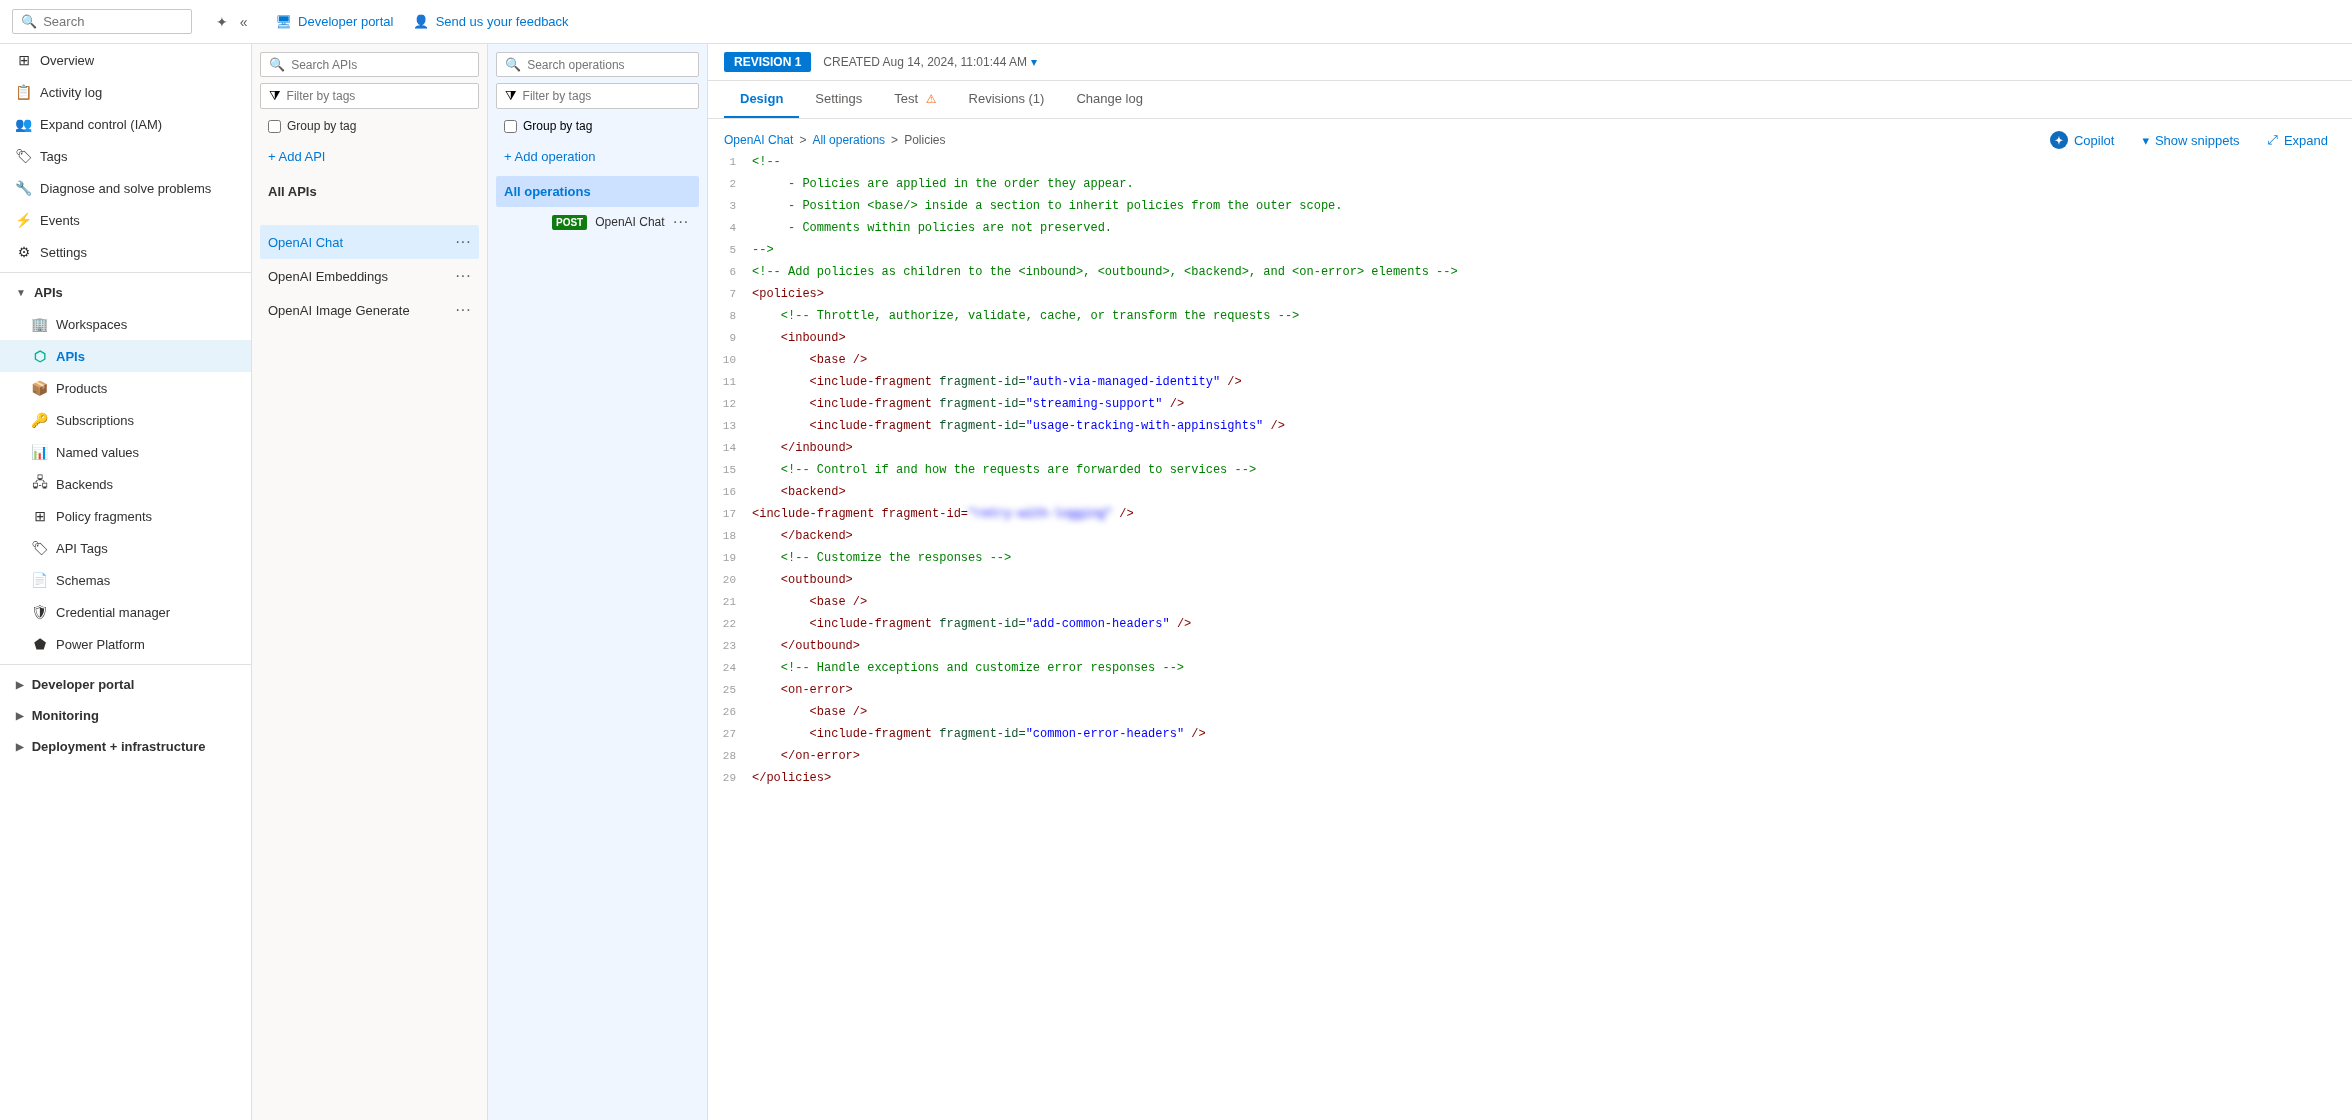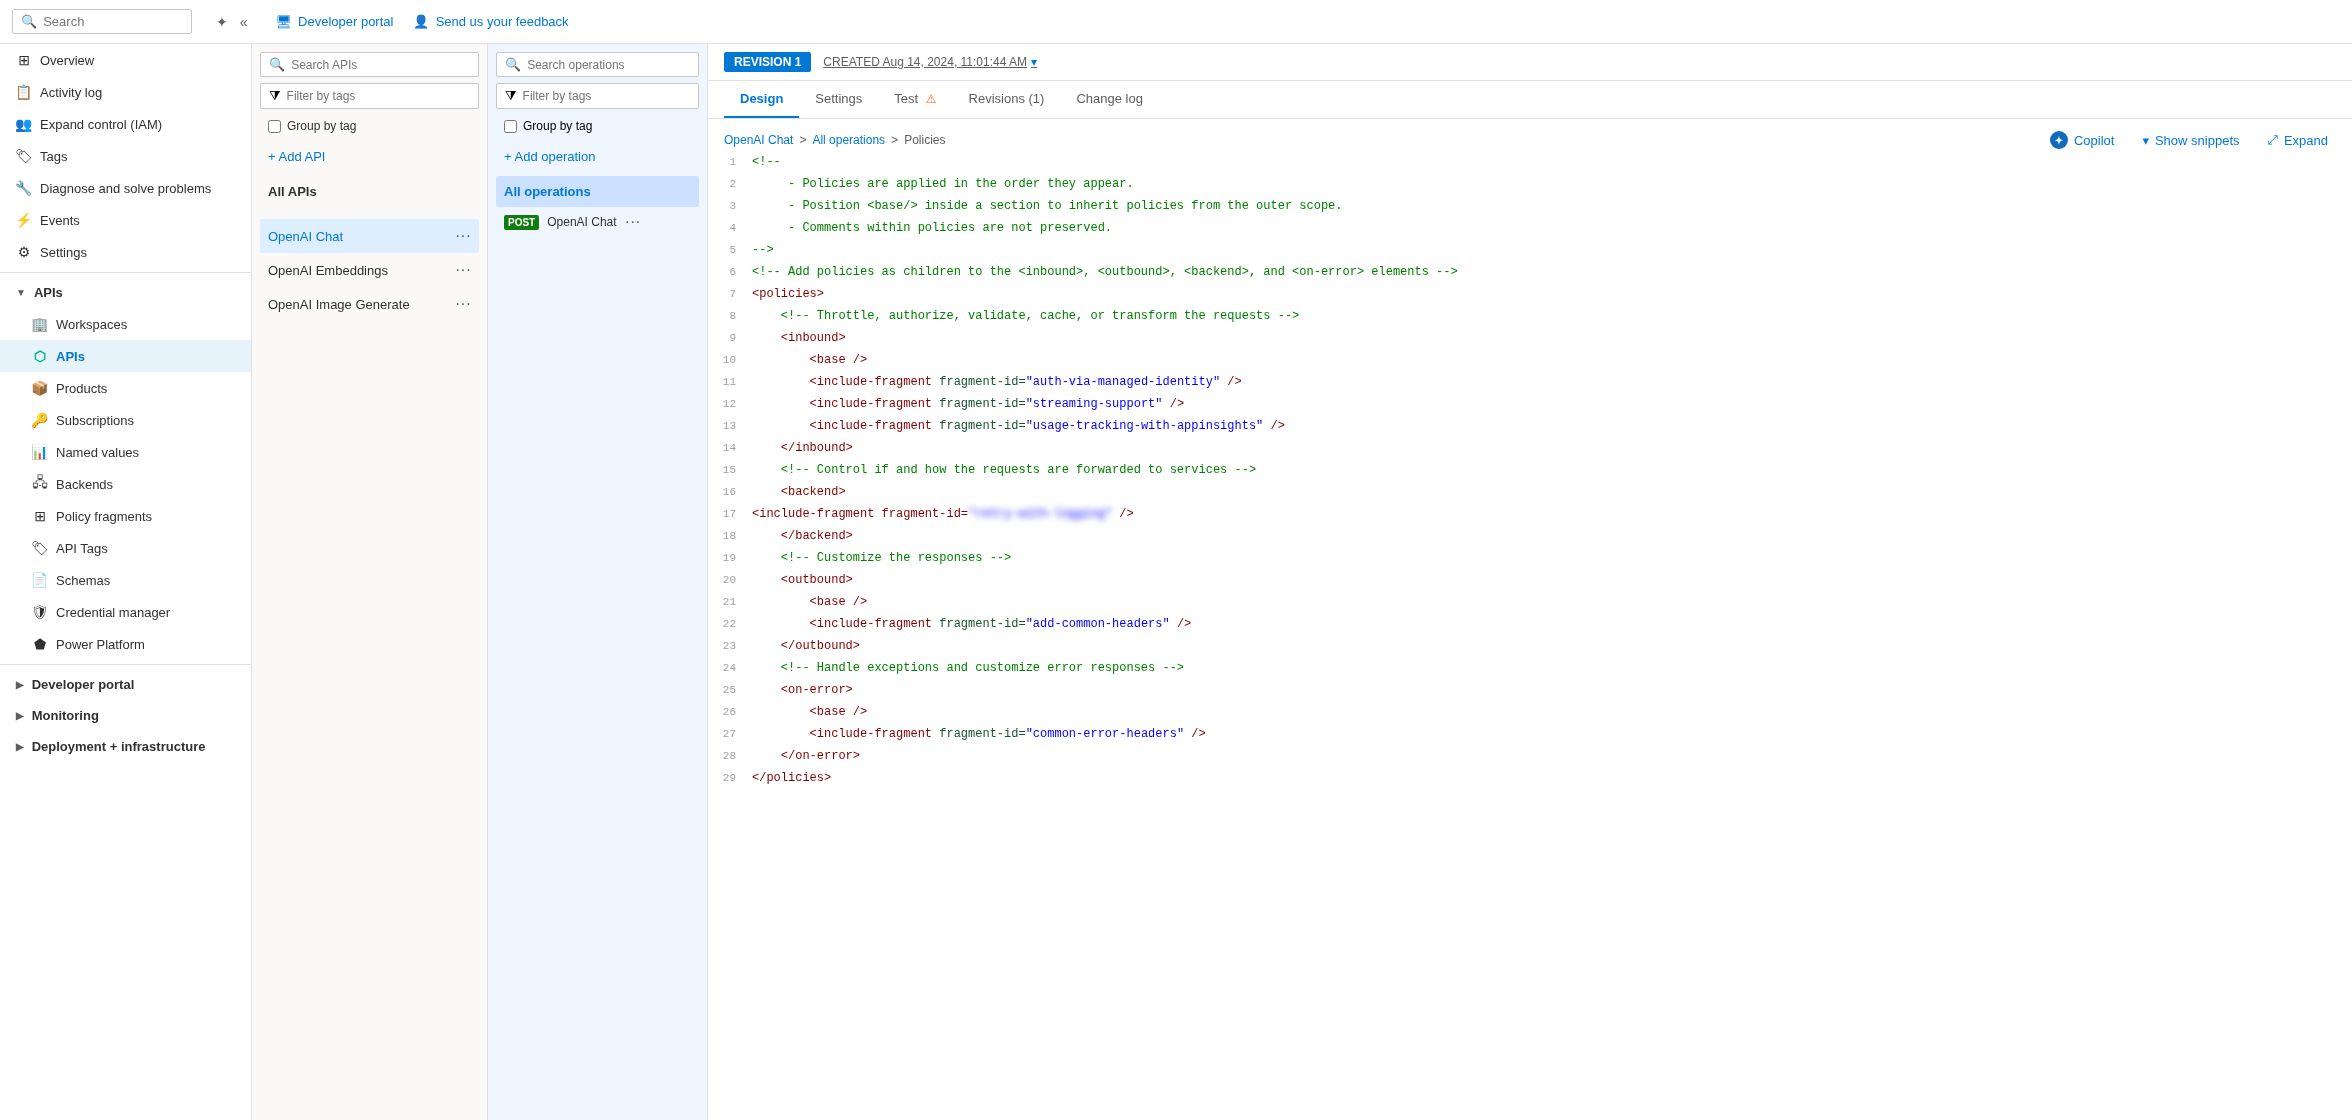--- a/index.html
+++ b/index.html
@@ -28,46 +28,46 @@
 
     
     .api-panel { width: 236px; background: #faf9f8; border-right: 1px solid #e0e0e0; display: flex; flex-direction: column; overflow: hidden; flex-shrink: 0; padding: 8px; }
     .api-search { display: flex; align-items: center; border: 1px solid #c8c8c8; border-radius: 2px; padding: 4px 8px; gap: 6px; background: #fff; margin-bottom: 6px; }
     .api-search input { border: none; outline: none; font-size: 12px; width: 100%; }
     .api-filter { display: flex; align-items: center; border: 1px solid #c8c8c8; border-radius: 2px; padding: 4px 8px; gap: 6px; background: #fff; margin-bottom: 6px; }
     .api-filter input { border: none; outline: none; font-size: 12px; width: 100%; }
     .group-by-tag { display: flex; align-items: center; gap: 6px; padding: 4px 8px; font-size: 12px; color: #323130; margin-bottom: 8px; }
     .group-by-tag input[type=checkbox] { cursor: pointer; }
     .add-api { display: flex; align-items: center; gap: 6px; color: #0078d4; font-size: 13px; cursor: pointer; padding: 4px 8px; margin-bottom: 12px; }
-    .all-apis-label { font-weight: 700; font-size: 13px; padding: 4px 8px; margin-bottom: 16px; color: #323130; }
+    .all-apis-label { font-weight: 700; font-size: 13px; padding: 4px 8px; margin-bottom: 22px; color: #323130; }
     .api-list-item { display: flex; align-items: center; justify-content: space-between; padding: 8px 8px; cursor: pointer; border-radius: 2px; color: #323130; font-size: 13px; }
     .api-list-item.selected { background: #ddeeff; color: #0078d4; }
     .api-list-item .api-name { flex: 1; }
     .api-more { color: #605e5c; font-size: 16px; cursor: pointer; }
 
     
     .ops-panel { width: 220px; background: #f0f6ff; border-right: 1px solid #e0e0e0; display: flex; flex-direction: column; padding: 8px; overflow: hidden; flex-shrink: 0; }
     .ops-search { display: flex; align-items: center; border: 1px solid #c8c8c8; border-radius: 2px; padding: 4px 8px; gap: 6px; background: #fff; margin-bottom: 6px; }
     .ops-search input { border: none; outline: none; font-size: 12px; width: 100%; }
     .ops-filter { display: flex; align-items: center; border: 1px solid #c8c8c8; border-radius: 2px; padding: 4px 8px; gap: 6px; background: #fff; margin-bottom: 6px; }
     .ops-filter input { border: none; outline: none; font-size: 12px; width: 100%; }
     .ops-group { display: flex; align-items: center; gap: 6px; padding: 4px 8px; font-size: 12px; margin-bottom: 8px; }
     .ops-group input[type=checkbox] { cursor: pointer; }
     .add-op { display: flex; align-items: center; gap: 6px; color: #0078d4; font-size: 13px; cursor: pointer; padding: 4px 8px; margin-bottom: 8px; }
     .op-item { padding: 8px 8px; cursor: pointer; border-radius: 2px; font-size: 13px; font-weight: 600; color: #323130; }
     .op-item.selected { background: #cce0ff; color: #0078d4; }
     .op-sub-item { display: flex; align-items: center; gap: 8px; padding: 6px 8px; cursor: pointer; font-size: 12px; color: #323130; }
-    .method-badge { font-size: 10px; font-weight: 700; padding: 2px 4px; border-radius: 2px; }
+    .method-badge { font-size: 10px; font-weight: 700; padding: 2px 4px; border-radius: 2px; margin-left: 48px; }
     .method-post { background: #107c10; color: #fff; }
 
     
     .editor-area { flex: 1; display: flex; flex-direction: column; background: #fff; overflow: hidden; }
     .revision-bar { display: flex; align-items: center; gap: 12px; padding: 8px 16px; border-bottom: 1px solid #e0e0e0; background: #fff; }
     .revision-badge { background: #0078d4; color: #fff; font-size: 12px; font-weight: 700; padding: 3px 10px; border-radius: 2px; text-align: center; }
-    .revision-info { font-size: 12px; color: #605e5c; display: flex; align-items: flex-end; gap: 4px; text-decoration: underline; }
+    .revision-info { font-size: 12px; color: #605e5c; display: flex; align-items: flex-end; gap: 4px; }
     .revision-dropdown { cursor: pointer; color: #0078d4; }
 
     .editor-tabs { display: flex; align-items: center; padding: 0 16px; border-bottom: 1px solid #e0e0e0; background: #fff; }
     .editor-tab { padding: 10px 16px; font-size: 13px; cursor: pointer; color: #605e5c; border-bottom: 2px solid transparent; }
     .editor-tab.active { color: #0078d4; border-bottom: 2px solid #0078d4; font-weight: 600; }
     .editor-tab .warn-icon { color: #f7630c; font-size: 12px; margin-left: 4px; }
     .toolbar-btn { display: flex; align-items: center; gap: 6px; color: #0078d4; font-size: 13px; cursor: pointer; padding: 4px 8px; border: none; background: none; }
     .toolbar-btn .copilot-icon { width: 18px; height: 18px; border-radius: 50%; background: #0f6cbd; display: flex; align-items: center; justify-content: center; color: #fff; font-size: 10px; font-weight: 700; }
 
     .code-editor { flex: 1; overflow-y: auto; background: #fff; font-family: 'Consolas', 'Courier New', monospace; font-size: 12px; padding: 0 0 16px 0; }

